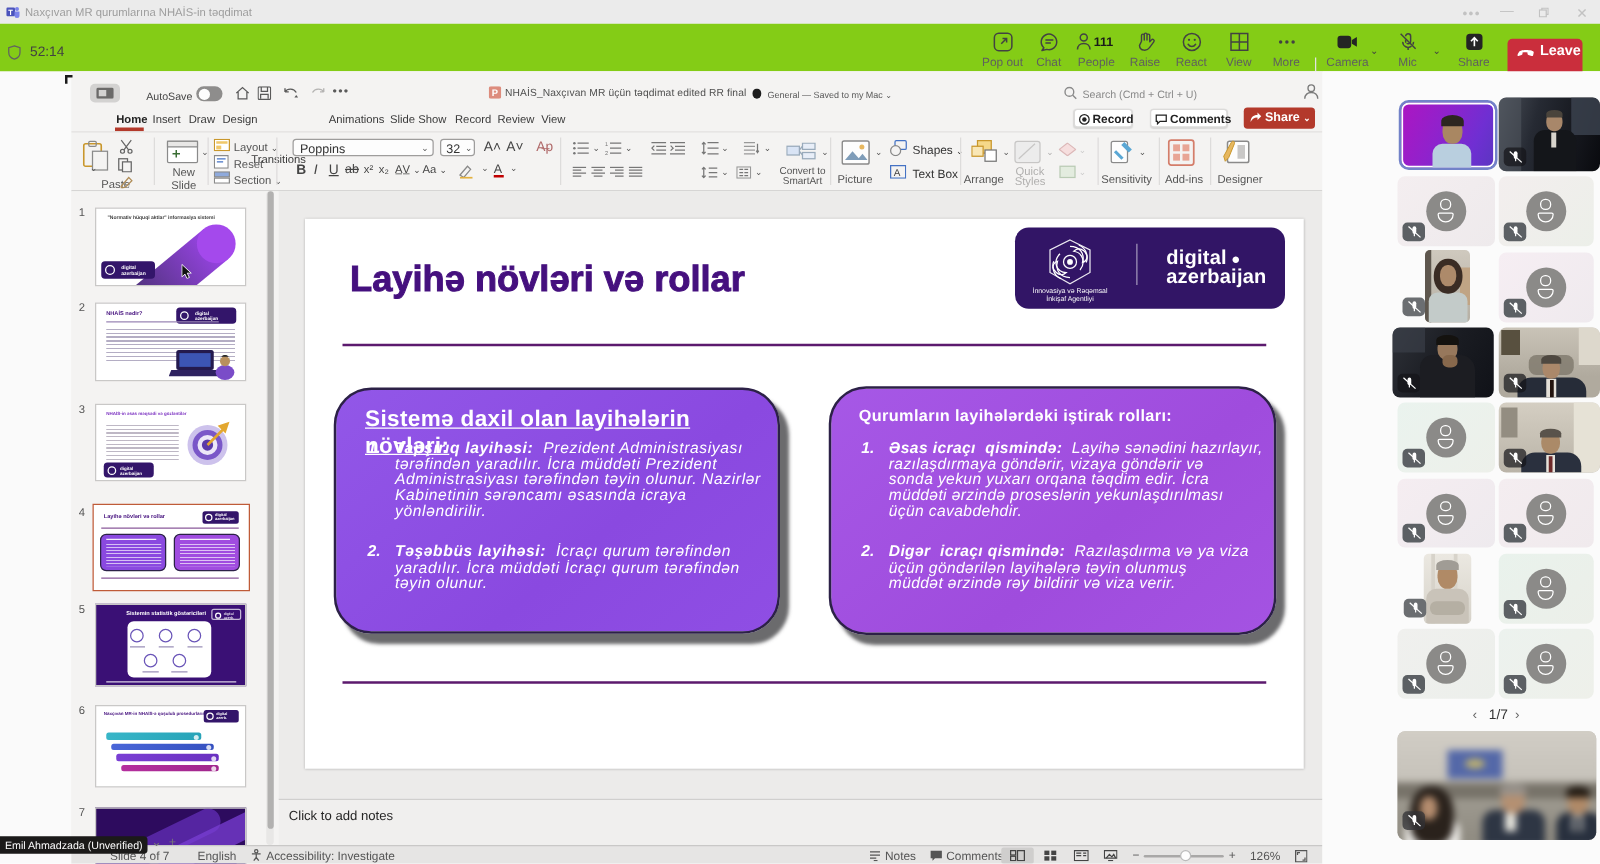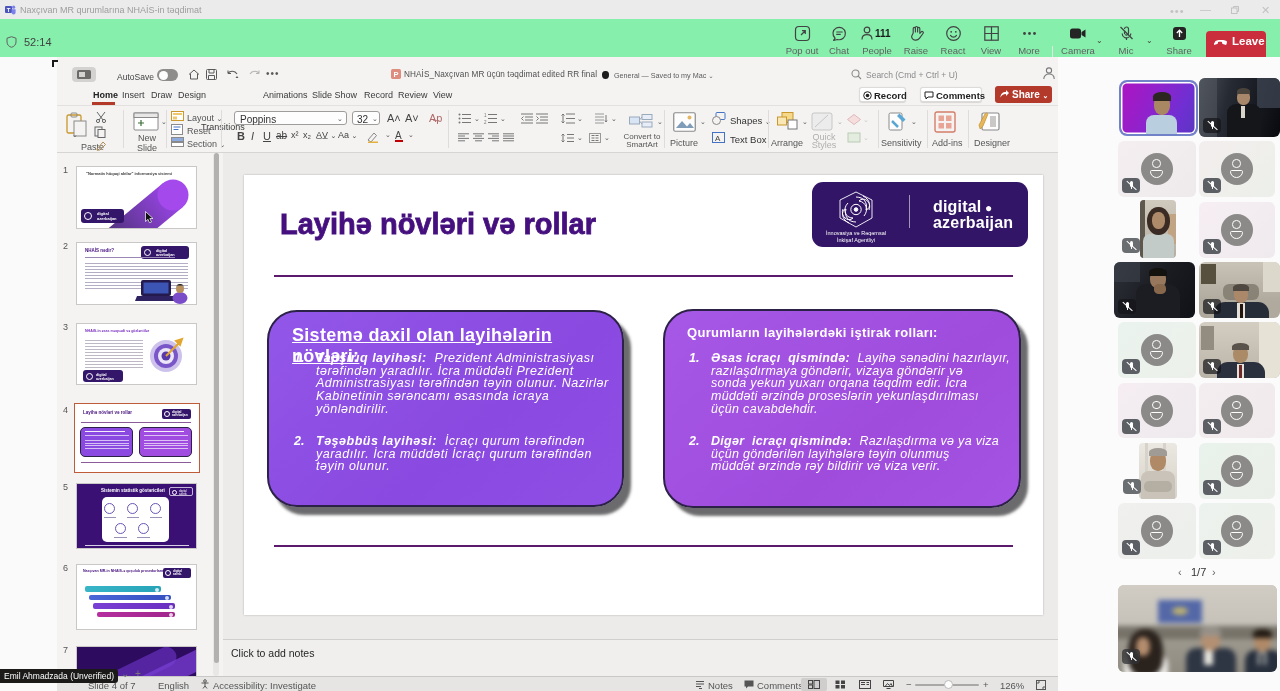--- a/index.html
+++ b/index.html
@@ -7,21 +7,21 @@
     font-family:"Liberation Sans", sans-serif; }
   #app { position:relative; width:1280px; height:691px; background:#fafafa; }
   .abs { position:absolute; }
 
   
   #topbar { position:absolute; left:0; top:0; width:1280px; height:19px; background:#ebebeb; }
   #topbar .title { position:absolute; left:20px; top:4.5px; font-size:9px; color:#9d9d9d; }
   .winctl { position:absolute; top:3px; color:#c2c2c2; font-size:11px; }
 
   
-  #ctlbar { position:absolute; left:0; top:19px; width:1280px; height:38px; background:#86efac; }
+  #ctlbar { position:absolute; left:0; top:19px; width:1280px; height:38px; background:#84cc16; }
   .mctl { position:absolute; top:6px; width:44px; text-align:center; color:#424242; }
   .mctl .lbl { font-size:9.5px; color:#5f5f5f; margin-top:2.5px; }
   .mctl svg { display:block; margin:0 auto; }
 
   
   #ppt { position:absolute; left:57px; top:57px; width:1001px; height:634px; background:#f4f3f2; overflow:hidden; }
 
   
   .tab { position:absolute; top:33px; font-size:9px; color:#3a3a3a; }
   .tab.sel { color:#222; font-weight:bold; }

